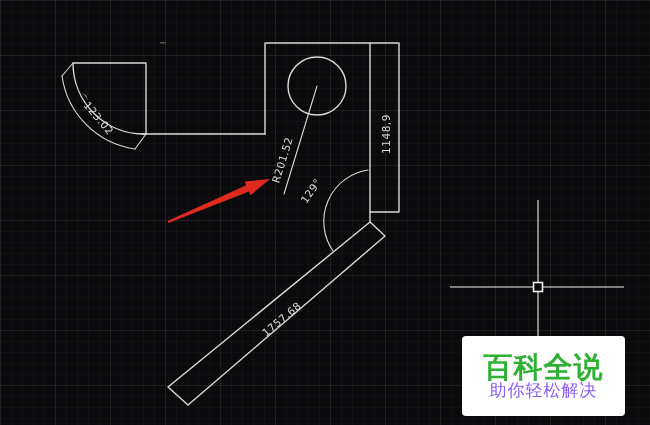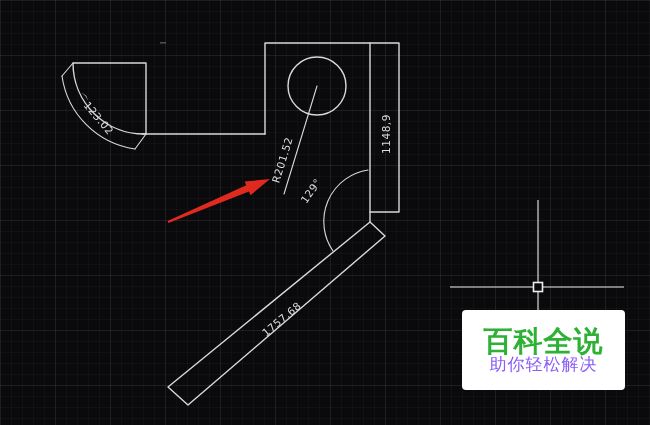--- a/index.html
+++ b/index.html
@@ -9,21 +9,21 @@
     background-image:
       repeating-linear-gradient(to right, rgba(255,255,255,0.055) 0 1px, transparent 1px 55px),
       repeating-linear-gradient(to bottom, rgba(255,255,255,0.055) 0 1px, transparent 1px 55px),
       repeating-linear-gradient(to right, rgba(255,255,255,0.028) 0 1px, transparent 1px 11px),
       repeating-linear-gradient(to bottom, rgba(255,255,255,0.028) 0 1px, transparent 1px 11px);
     font-family:"DejaVu Sans", sans-serif;
   }
   svg{position:absolute;left:0;top:0;}
   .dimtext{font-family:"DejaVu Sans", sans-serif;font-size:10.5px;letter-spacing:0.5px;}
   .watermark{
-    position:absolute;left:462px;top:310px;width:163px;height:80px;
+    position:absolute;left:462px;top:336px;width:163px;height:80px;
     background:#ffffff;border-radius:4px;
     display:flex;flex-direction:column;align-items:center;justify-content:center;
     gap:0;z-index:5;
   }
   .wm-title{
     color:#2eb135;font-size:29px;font-weight:bold;letter-spacing:1px;line-height:1;
     font-family:"DejaVu Sans", sans-serif;
   }
   .wm-sub{
     color:#8b5cf6;font-size:17px;letter-spacing:1px;line-height:1;

